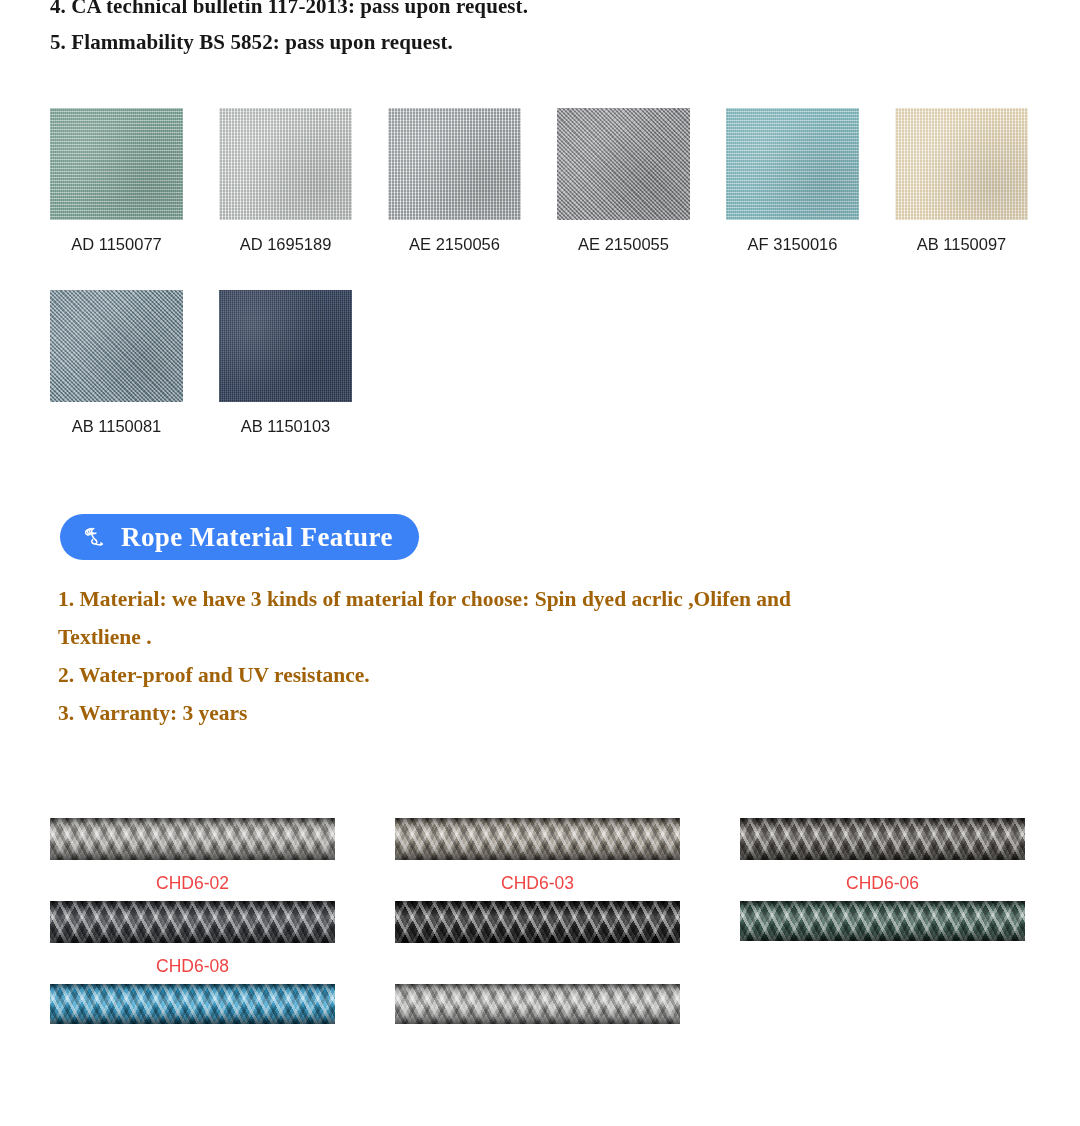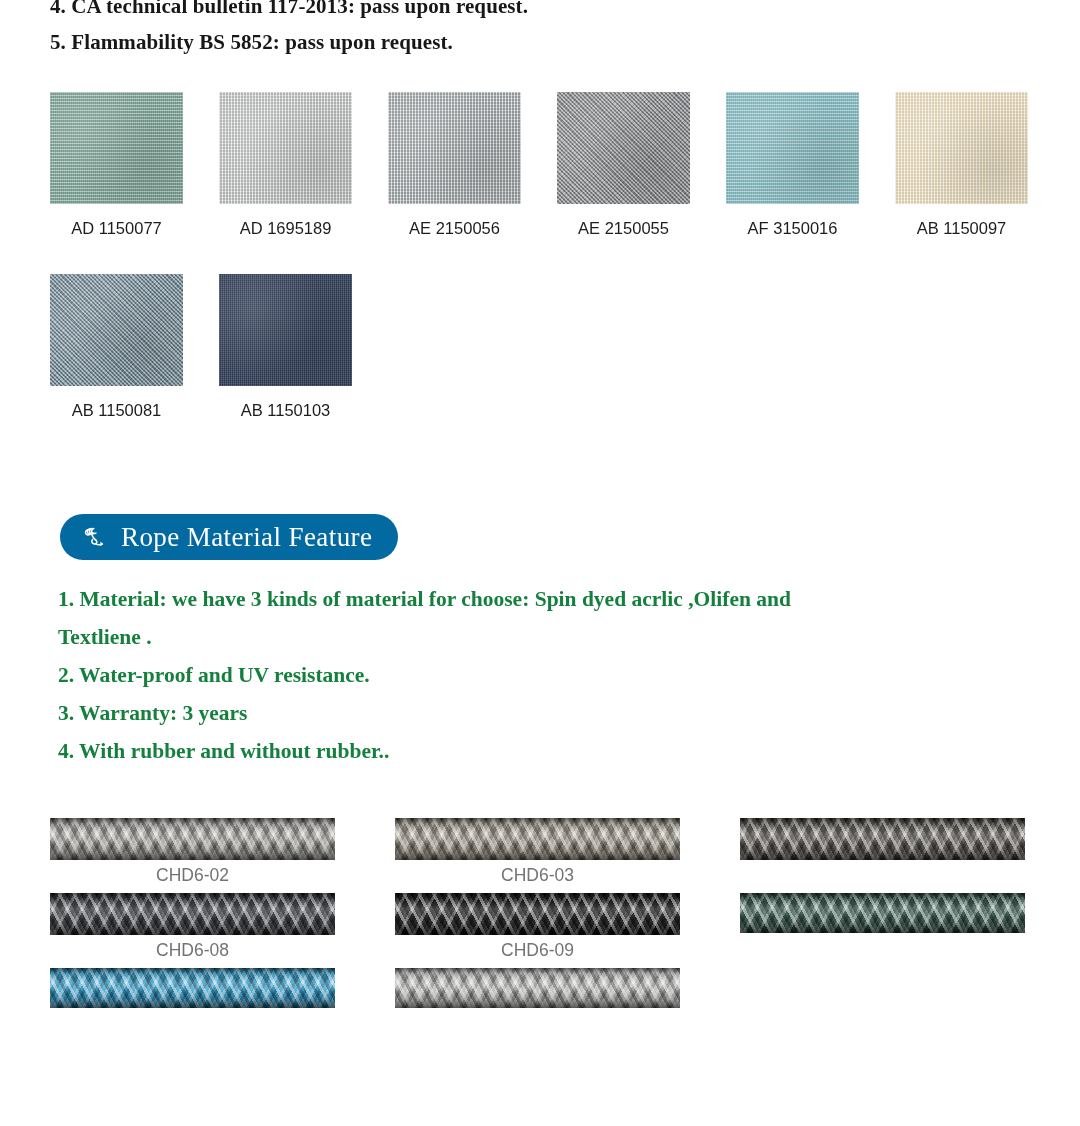--- a/index.html
+++ b/index.html
@@ -31,21 +31,21 @@
     line-height: 36px;
     letter-spacing: 0.1px;
     color: #171717;
     white-space: nowrap;
   }
 
   
   .swatch-grid {
     position: absolute;
     left: 50px;
-    top: 92px;
+    top: 108px;
     width: 980px;
     display: grid;
     grid-template-columns: repeat(6, 133px);
     column-gap: 35px;
     row-gap: 18px;
     gap: 36px;
   }
   .swatch-cell {
     width: 133px;
   }
@@ -149,21 +149,21 @@
     position: absolute;
     left: 58px;
     top: 580px;
     width: 960px;
   }
   .rope-features .feat {
     font-family: "Liberation Serif", serif;
     font-weight: bold;
     font-size: 21.5px;
     line-height: 38px;
-    color: #15803d;
+    color: #a16207;
   }
 
   
   .rope-grid {
     position: absolute;
     left: 50px;
     top: 818px;
     width: 980px;
     display: grid;
     grid-template-columns: repeat(3, 285px);
@@ -200,26 +200,26 @@
     background-image: linear-gradient(
       to bottom,
       rgba(0,0,0,0.55) 0%,
       rgba(0,0,0,0.10) 14%,
       rgba(255,255,255,0.22) 38%,
       rgba(255,255,255,0.10) 55%,
       rgba(0,0,0,0.22) 80%,
       rgba(0,0,0,0.62) 100%);
   }
   .rope-label {
-    margin-top: 4px;
+    margin-top: 12px;
     text-align: center;
     font-family: "Liberation Sans", sans-serif;
     font-size: 17.5px;
     line-height: 22px;
-    color: #737373;
+    color: #ef4444;
     white-space: nowrap;
   }
   .rope-cell.cut .rope-chip { height: 40px; }
 </style>
 </head>
 <body>
 
 <div class="compliance">
   <div class="line">4. CA technical bulletin 117-2013: pass upon request.</div>
   <div class="line">5. Flammability BS 5852: pass upon request.</div>
@@ -254,21 +254,21 @@
   <div class="swatch-cell">
     <div class="swatch-chip diag" style="background-color: rgb(126, 144, 153);"></div>
     <div class="swatch-label">AB 1150081</div>
   </div>
   <div class="swatch-cell">
     <div class="swatch-chip" style="background-color: rgb(58, 69, 88);"></div>
     <div class="swatch-label">AB 1150103</div>
   </div>
 </div>
 
-<div class="section-banner" style="background: #0369a1;">
+<div class="section-banner" style="background: #3b82f6; font-weight: bold;">
   <svg class="banner-icon" viewBox="0 0 32 32" aria-hidden="true">
     <g fill="none" stroke="#ffffff" stroke-width="1.7" stroke-linecap="round" stroke-linejoin="round">
       <path d="M9.5 7.5c-2.4 0.6-3.6 2.4-3 4.2 0.6 1.8 2.8 2.4 4.6 1.6"></path>
       <path d="M11.5 6.6c-2.4 0.7-3.5 2.5-2.8 4.3 0.7 1.8 2.9 2.3 4.6 1.4"></path>
       <path d="M13.6 6.2c-2.3 0.8-3.3 2.6-2.5 4.3 0.8 1.7 3 2.1 4.6 1.2"></path>
       <path d="M15.8 6.3c-2.2 0.9-3.1 2.7-2.2 4.3 0.9 1.6 3.1 1.9 4.6 0.9"></path>
       <path d="M13.2 12.6c0.8 2.6 2.4 5.0 4.6 6.6"></path>
       <path d="M17.8 19.2c1.6 1.2 1.9 2.8 0.8 3.9-1.1 1.1-3 0.9-4.3-0.3"></path>
       <path d="M14.3 22.8c-1.2-1.2-1.1-2.9 0.2-3.8"></path>
       <path d="M17.6 23.9c2.4 1.1 5.3 1.2 7.8 0.2"></path>
@@ -276,21 +276,20 @@
     </g>
   </svg>
   <span class="banner-title">Rope Material Feature</span>
 </div>
 
 <div class="rope-features">
   <div class="feat">1. Material: we have 3 kinds of material for choose: Spin dyed acrlic ,Olifen and</div>
   <div class="feat">Textliene .</div>
   <div class="feat">2. Water-proof and UV resistance.</div>
   <div class="feat">3. Warranty: 3 years</div>
-  <div class="feat">4. With rubber and without rubber..</div>
 </div>
 
 <div class="rope-grid">
   <div class="rope-cell">
     <div class="rope-chip" style="background-color: rgb(154, 152, 147);">
       <div class="strands"></div>
       <div class="shade"></div>
     </div>
     <div class="rope-label">CHD6-02</div>
   </div>
@@ -299,35 +298,35 @@
       <div class="strands"></div>
       <div class="shade"></div>
     </div>
     <div class="rope-label">CHD6-03</div>
   </div>
   <div class="rope-cell">
     <div class="rope-chip" style="background-color: rgb(81, 76, 70);">
       <div class="strands"></div>
       <div class="shade"></div>
     </div>
+    <div class="rope-label">CHD6-06</div>
   </div>
 
   <div class="rope-cell">
     <div class="rope-chip" style="background-color: rgb(44, 48, 53);">
       <div class="strands"></div>
       <div class="shade"></div>
     </div>
     <div class="rope-label">CHD6-08</div>
   </div>
   <div class="rope-cell">
     <div class="rope-chip" style="background-color: rgb(18, 18, 18);">
       <div class="strands"></div>
       <div class="shade"></div>
     </div>
-    <div class="rope-label">CHD6-09</div>
   </div>
 
   <div class="rope-cell cut">
     <div class="rope-chip" style="background-color: rgb(43, 79, 66);">
       <div class="strands"></div>
       <div class="shade"></div>
     </div>
   </div>
   <div class="rope-cell cut">
     <div class="rope-chip" style="background-color: rgb(36, 150, 200);">

